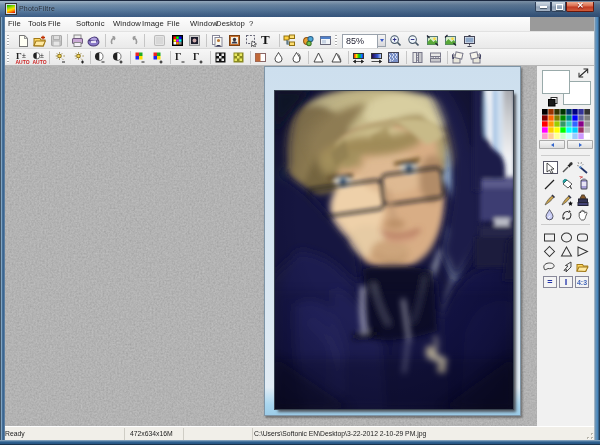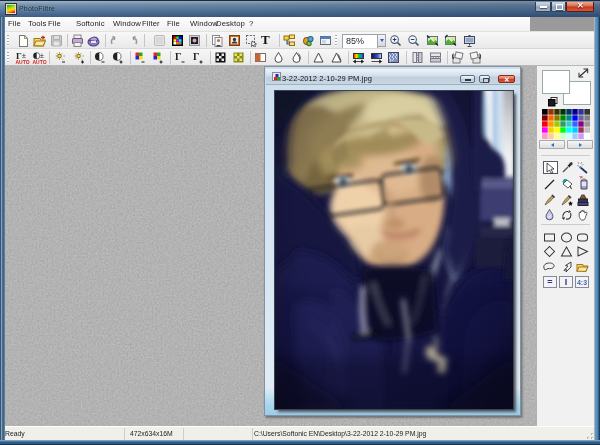--- a/index.html
+++ b/index.html
@@ -65,21 +65,21 @@
 <div class="capbtn" id="btnmin"></div>
     <div class="capbtn" id="btnmax"></div>
     <div class="capbtn" id="btnclose"></div>
 </div>
 <div id="menubar">
 <span style="left:6px">File</span>
     <span style="left:26px">Tools</span>
     <span style="left:46px">File</span>
 <span style="left:74px">Softonic</span>
     <span style="left:111px">Window</span>
-    <span style="left:140px">Filter</span>
+    <span style="left:140px">Image</span>
 <span style="left:165px">File</span>
     <span style="left:188px">Window</span>
     <span style="left:214px">Desktop</span>
 <span style="left:247px">?</span>
 </div>
 <div id="tb1">
 <div class="grip" style="left:5px"></div>
 <svg class="ic" style="left:15px">
       <path d="M2.5 1.5h5l3 3v8h-8z" fill="#fffff4" stroke="#777"></path>
       <path d="M7.5 1.5v3h3" fill="none" stroke="#999"></path>
@@ -521,27 +521,20 @@
 <svg style="position:absolute;left:39px;top:194px" width="14" height="13">
       <path d="M1 4.5h5.5l1 1.5h4l-1.5 5H1z" fill="#ffd861" stroke="#a07818"></path>
       <path d="M1 11l2-4h9l-2.5 4.5z" fill="#ffe9a0" stroke="#a07818"></path>
       <path d="M7.5 3.5h4M9.5 1.8v3.4" stroke="#c03000" stroke-width="1.2" opacity="0"></path>
     </svg>
 <div style="position:absolute;left:6px;top:210px;width:14px;height:12px;background:#f4f4f4;border:1px solid #889;color:#23a;font-size:9px;font-weight:bold;text-align:center;line-height:11px">=</div>
 <div style="position:absolute;left:22px;top:210px;width:14px;height:12px;background:#f4f4f4;border:1px solid #889;color:#23a;font-size:9px;font-weight:bold;text-align:center;line-height:11px">I</div>
 <div style="position:absolute;left:38px;top:210px;width:14px;height:12px;background:#f4f4f4;border:1px solid #889;color:#46b;font-size:7px;font-weight:bold;text-align:center;line-height:11px">4:3</div>
 </div>
 <div id="mdi">
-  <div id="mdititle">
-      <div id="mdilogo"></div>
-      <span>3-22-2012 2-10-29 PM.jpg</span>
-  <div class="mbtn" id="mmin"></div>
-      <div class="mbtn" id="mmax"></div>
-      <div class="mbtn" id="mclose"></div>
-    </div>
   <div id="photo"><svg width="238" height="318" viewBox="0 0 238 318">
 <defs>
 <filter id="b2" x="-40%" y="-40%" width="180%" height="180%">
             <feGaussianBlur stdDeviation="2"></feGaussianBlur>
           </filter>
 <filter id="b3" x="-40%" y="-40%" width="180%" height="180%">
             <feGaussianBlur stdDeviation="3"></feGaussianBlur>
           </filter>
 <filter id="b5" x="-40%" y="-40%" width="180%" height="180%">
             <feGaussianBlur stdDeviation="5"></feGaussianBlur>

